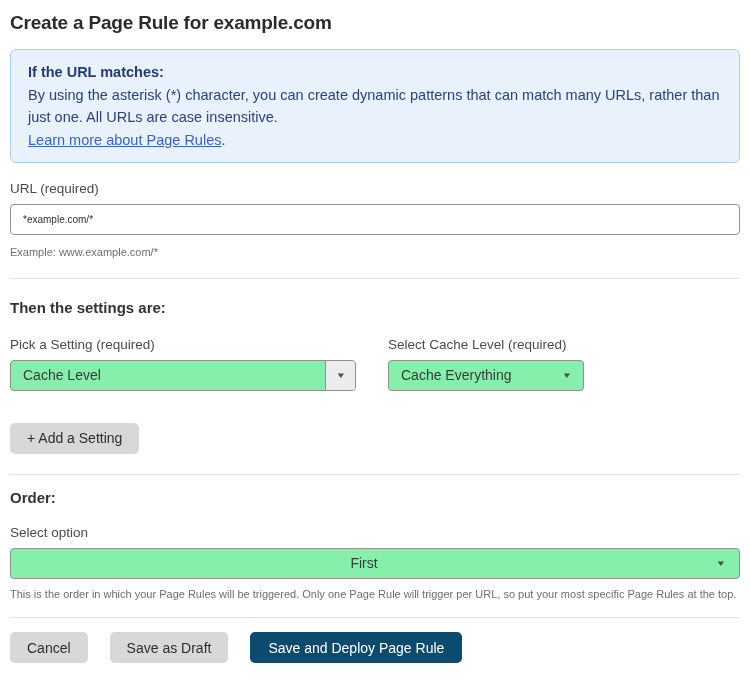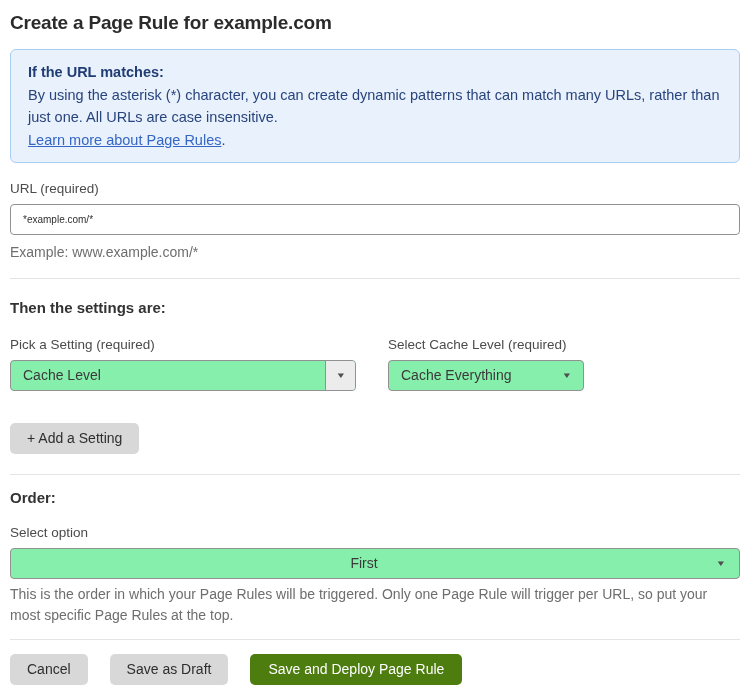--- a/index.html
+++ b/index.html
@@ -34,21 +34,21 @@
   label.field-label {
     display:block; font-size:13.5px; color:#4b4b4b; margin-bottom:8px;
   }
 
   .text-input {
     width:100%; height:31px;
     border:1px solid #919191; border-radius:4px;
     padding:0 12px; font-size:10px; color:#2f2f2f;
     font-family:inherit; background:#fff; outline:none;
   }
-  .help { font-size:14px; color:#6e6e6e; margin-top:7px; line-height:21.5px; }
+  .help { font-size:11px; color:#6e6e6e; margin-top:7px; line-height:21.5px; }
 
   hr.divider { border:none; border-top:1px solid #e4e4e4; }
   hr.d1 { margin:14px 0 20px; }
   hr.d2 { margin:20px 0 14px; }
   hr.d3 { margin:12px 0 14px; }
 
   h2.section-heading { font-size:15px; font-weight:bold; color:#333; margin:0 0 21px; }
   h2.order-heading { margin-bottom:19px; }
 
   .settings-row { display:flex; gap:32px; }
@@ -71,21 +71,21 @@
   .select-plain { padding-right:12px; }
   .select-full { width:100%; padding-right:14px;text-align:center; }
 
   .btn {
     height:31px; padding:0 17px;
     border:none; border-radius:5px;
     font-size:14px; font-family:inherit; cursor:pointer;
     white-space:nowrap;
   }
   .btn-gray { background:#d8d8d8; color:#2e2e2e; }
-  .btn-blue { background:#4d7c0f; color:#ffffff; padding:0 18px; }
+  .btn-blue { background:#0c4a6e; color:#ffffff; padding:0 18px; }
   .add-btn { margin-top:32px; }
 
   .footer-row { display:flex; gap:22px; align-items:center; }
 </style>
 </head>
 <body>
 
 <div class="page">
 
   <h1 class="page-title">Create a Page Rule for example.com</h1>

